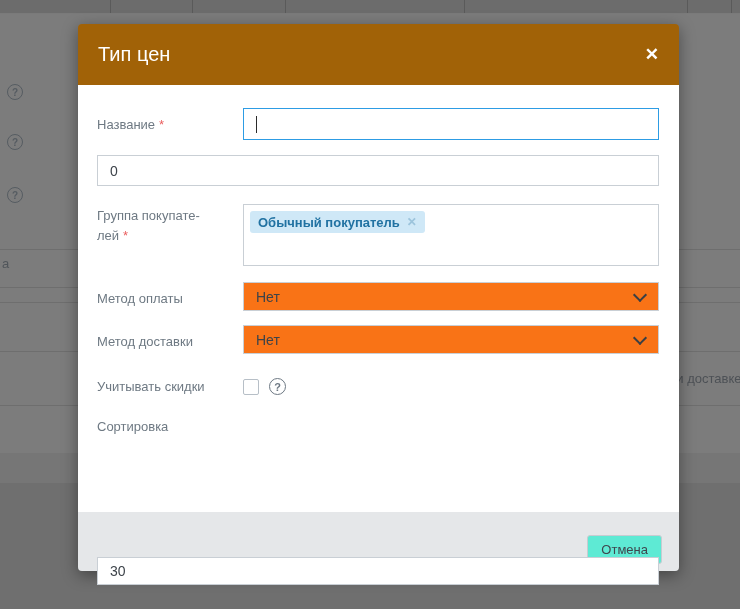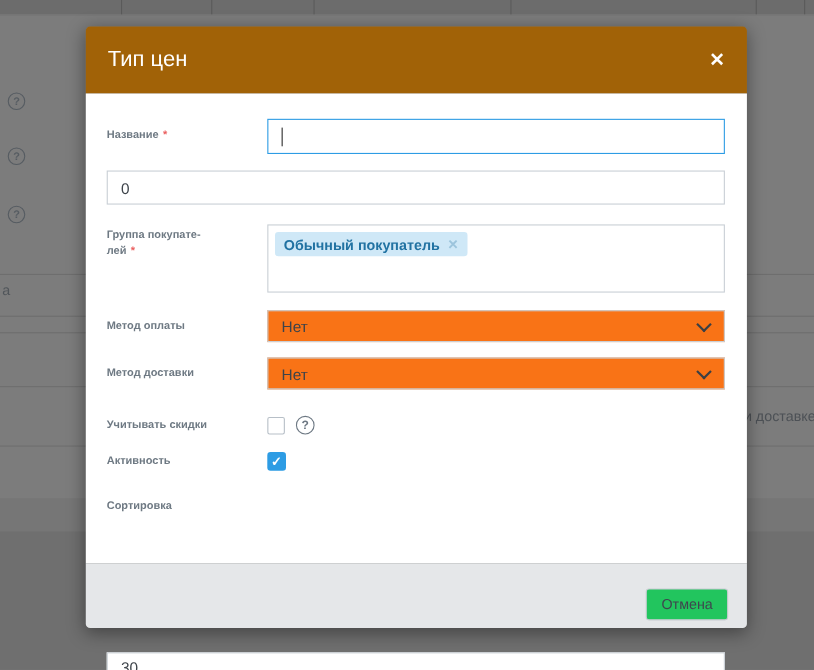--- a/index.html
+++ b/index.html
@@ -28,21 +28,21 @@
   }
   .modal-header {
     height:61px; background:#a16207; border-radius:4px 4px 0 0;
     display:flex; align-items:center; padding:0 20px; box-sizing:border-box;
   }
   .modal-title { color:#ffffff; font-size:20px; font-weight:normal; }
   .modal-close { margin-left:auto; color:#ffffff; font-size:17px; font-weight:bold; cursor:pointer; line-height:1; }
   .modal-body { background:#ffffff; height:427px; box-sizing:border-box; padding:23px 20px 0 19px; }
   .row { display:flex; }
   .row-check { display:flex; align-items:center; }
-  .lbl { flex:0 0 146px; width:146px; font-size:10px; color:#6e7983; line-height:1.5; padding-top:7px; box-sizing:border-box; padding-right:10px;font-weight:bold; }
+  .lbl { flex:0 0 146px; width:146px; font-size:13px; color:#6e7983; line-height:1.5; padding-top:7px; box-sizing:border-box; padding-right:10px; }
   .lbl-c { padding-top:0; }
   .lbl-text { white-space:pre-line; }
   .req { color:#ea5e5e; margin-left:4px; }
   .ctl { flex:1; position:relative; }
   .tb {
     box-sizing:border-box; width:100%; border:1px solid #c9cfd5; background:#fff;
     font-size:14px; color:#3d434a; display:flex; align-items:center; padding-left:12px;
   }
   .tb-focus { border-color:#2d9ce4; }
   .caret { width:1px; height:17px; background:#2b2b2b; display:inline-block; }
@@ -70,21 +70,21 @@
     width:17px; height:17px; box-sizing:border-box; margin-left:10px;
     border:1.5px solid #6d7883; border-radius:50%; color:#6d7883;
     font-size:11px; font-weight:bold; display:flex; align-items:center; justify-content:center; cursor:pointer;
   }
   .modal-footer {
     height:59px; background:#e5e7e9; border-radius:0 0 4px 4px;
     display:flex; align-items:center; justify-content:flex-end; padding-right:17px; gap:6px; box-sizing:border-box;
   }
   .btn { height:29px; border-radius:3px; font-size:13px; display:flex; align-items:center; cursor:pointer; box-sizing:border-box; }
   .btn-save { padding:0 17px; background:#2d9ce4; border:1px solid #2d9ce4; color:#ffffff; font-weight:bold; }
-  .btn-cancel { padding:0 13px; background:#22c55e; border:1px solid #c7ccd1; color:#3f464e;margin-top:16px; }
+  .btn-cancel { padding:0 13px; background:#5eead4; border:1px solid #c7ccd1; color:#3f464e;margin-top:16px; }
 
   
   .r1 { height:32px; margin-bottom:15px; }
   .r2 { height:31px; margin-bottom:18px; }
   .r3 { margin-bottom:16px; }
   .r4 { height:29px; margin-bottom:14px; }
   .r5 { height:29px; margin-bottom:24px; }
   .r6 { height:17px; margin-bottom:16px; }
   .r7 { height:17px; margin-bottom:19px; }
   .r8 { height:28px;flex-direction:column; }
@@ -186,28 +186,20 @@
       </div>
 
       <div class="row-check r6">
         <div class="lbl lbl-c">
           <span class="lbl-text">Учитывать скидки</span>
         </div>
         <div class="cb"></div>
         <div class="help">?</div>
       </div>
 
-      <div class="row-check r7">
-        <div class="lbl lbl-c">
-          <span class="lbl-text">Активность</span>
-        </div>
-        <div class="cb-on">
-          <span>✓</span>
-        </div>
-      </div>
 
       <div class="row r8">
         <div class="lbl" style="padding-top:6px;">
           <span class="lbl-text">Сортировка</span>
         </div>
         <div class="ctl">
           <div class="tb h28">
             <span>30</span>
           </div>
         </div>

